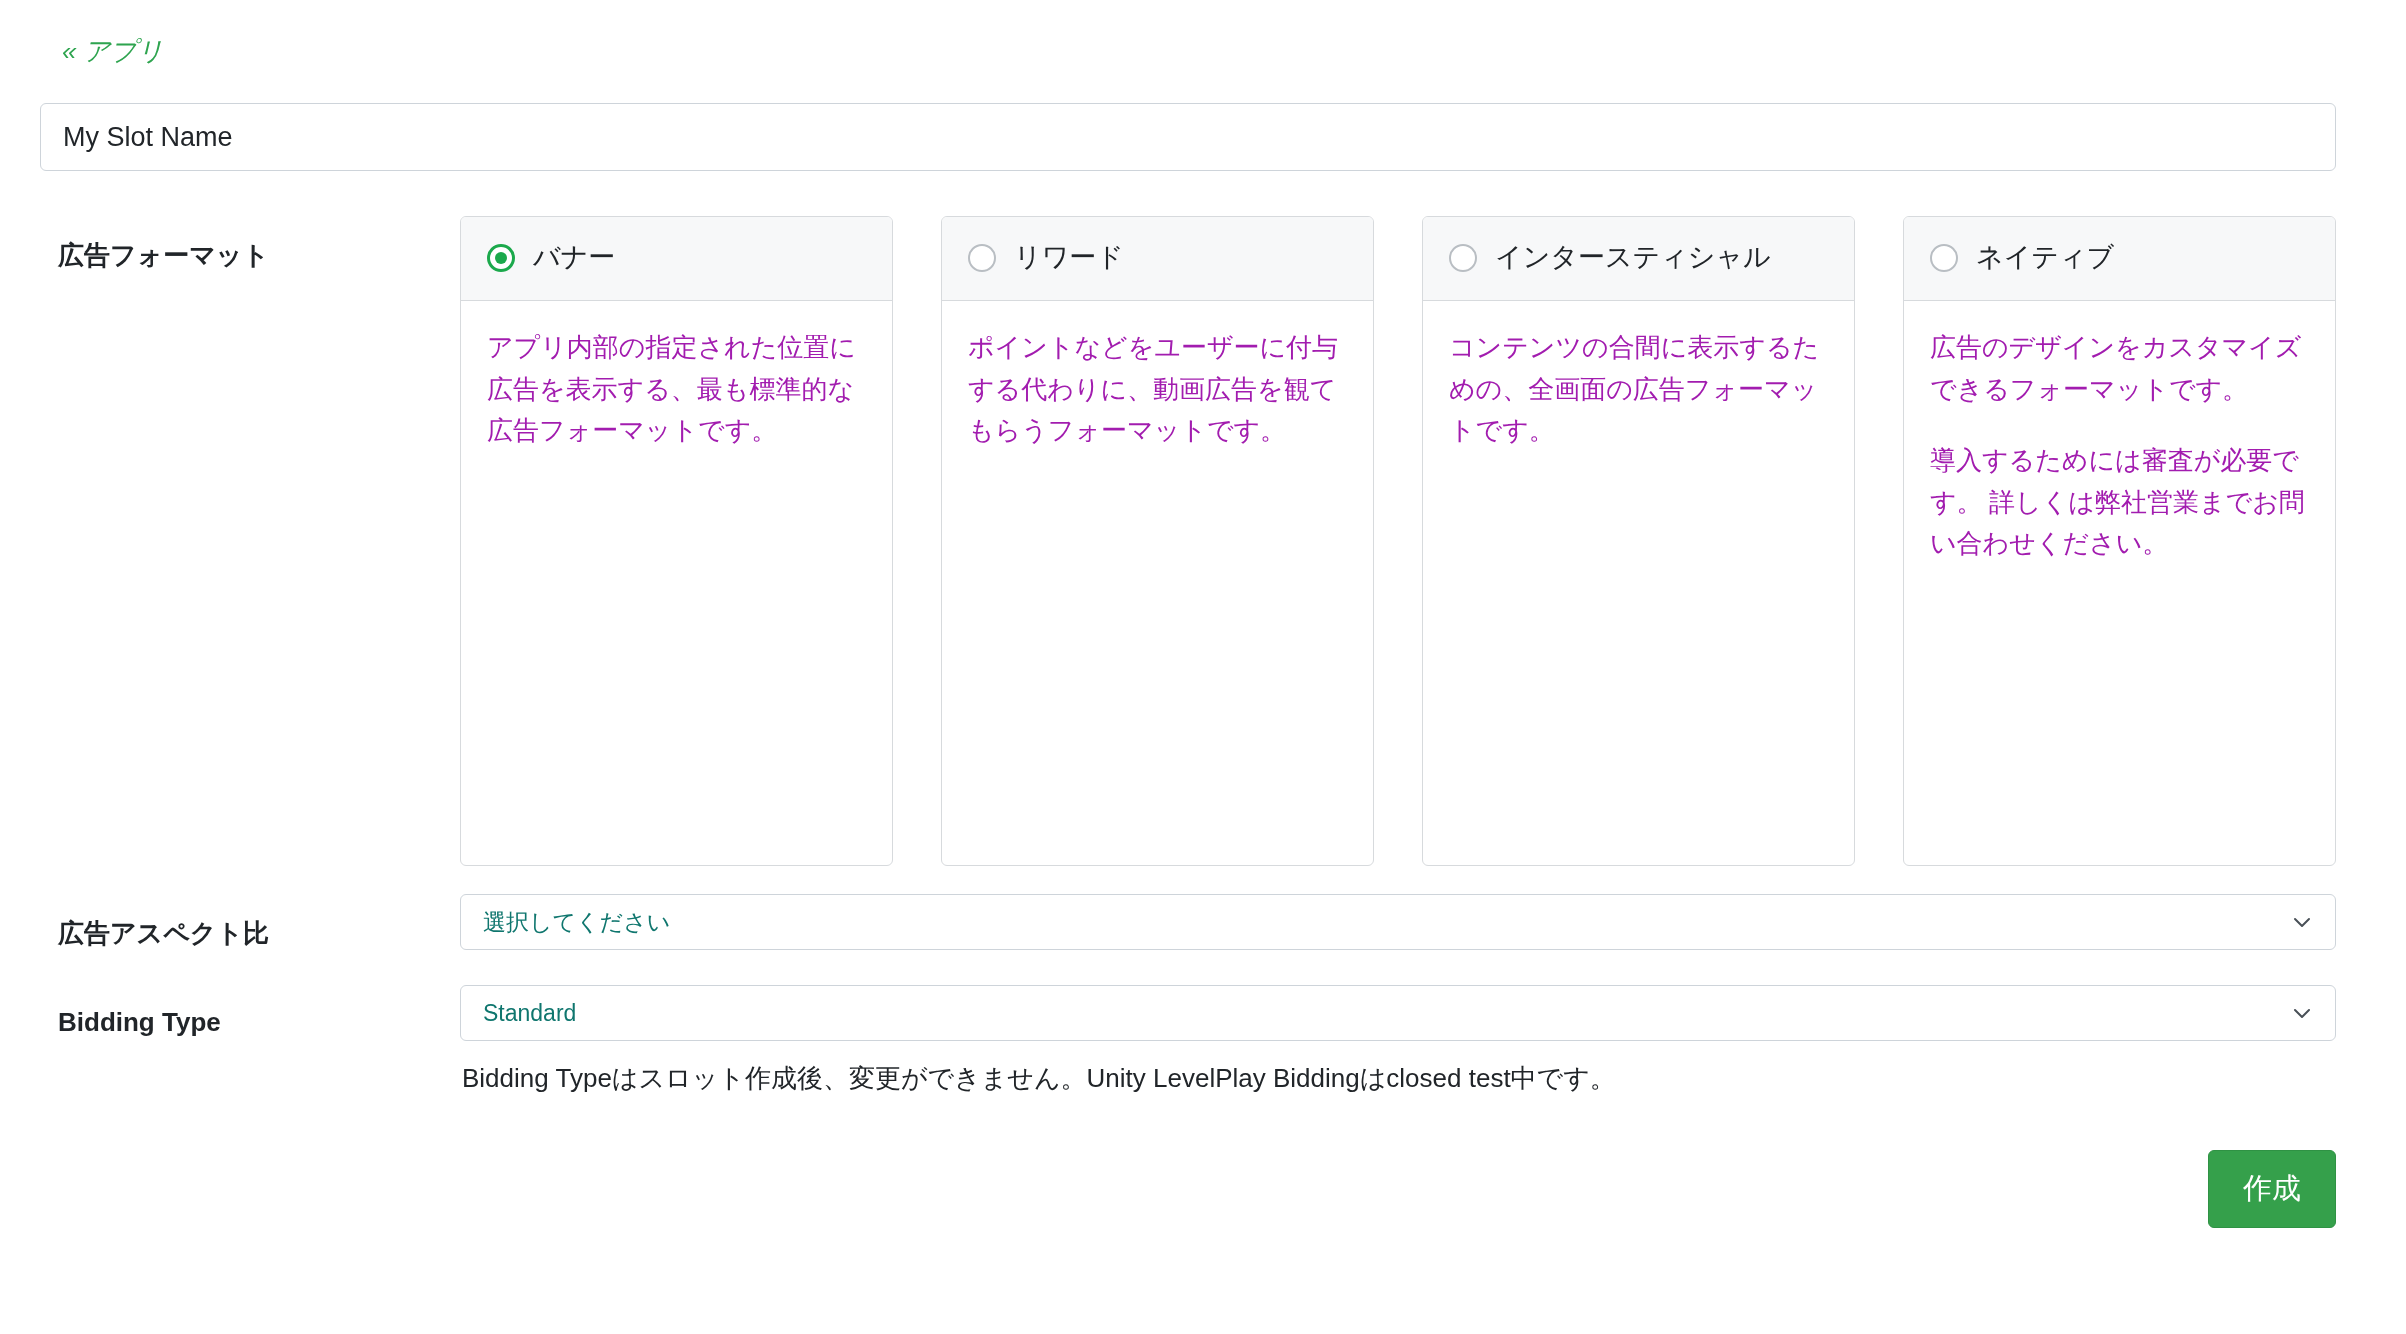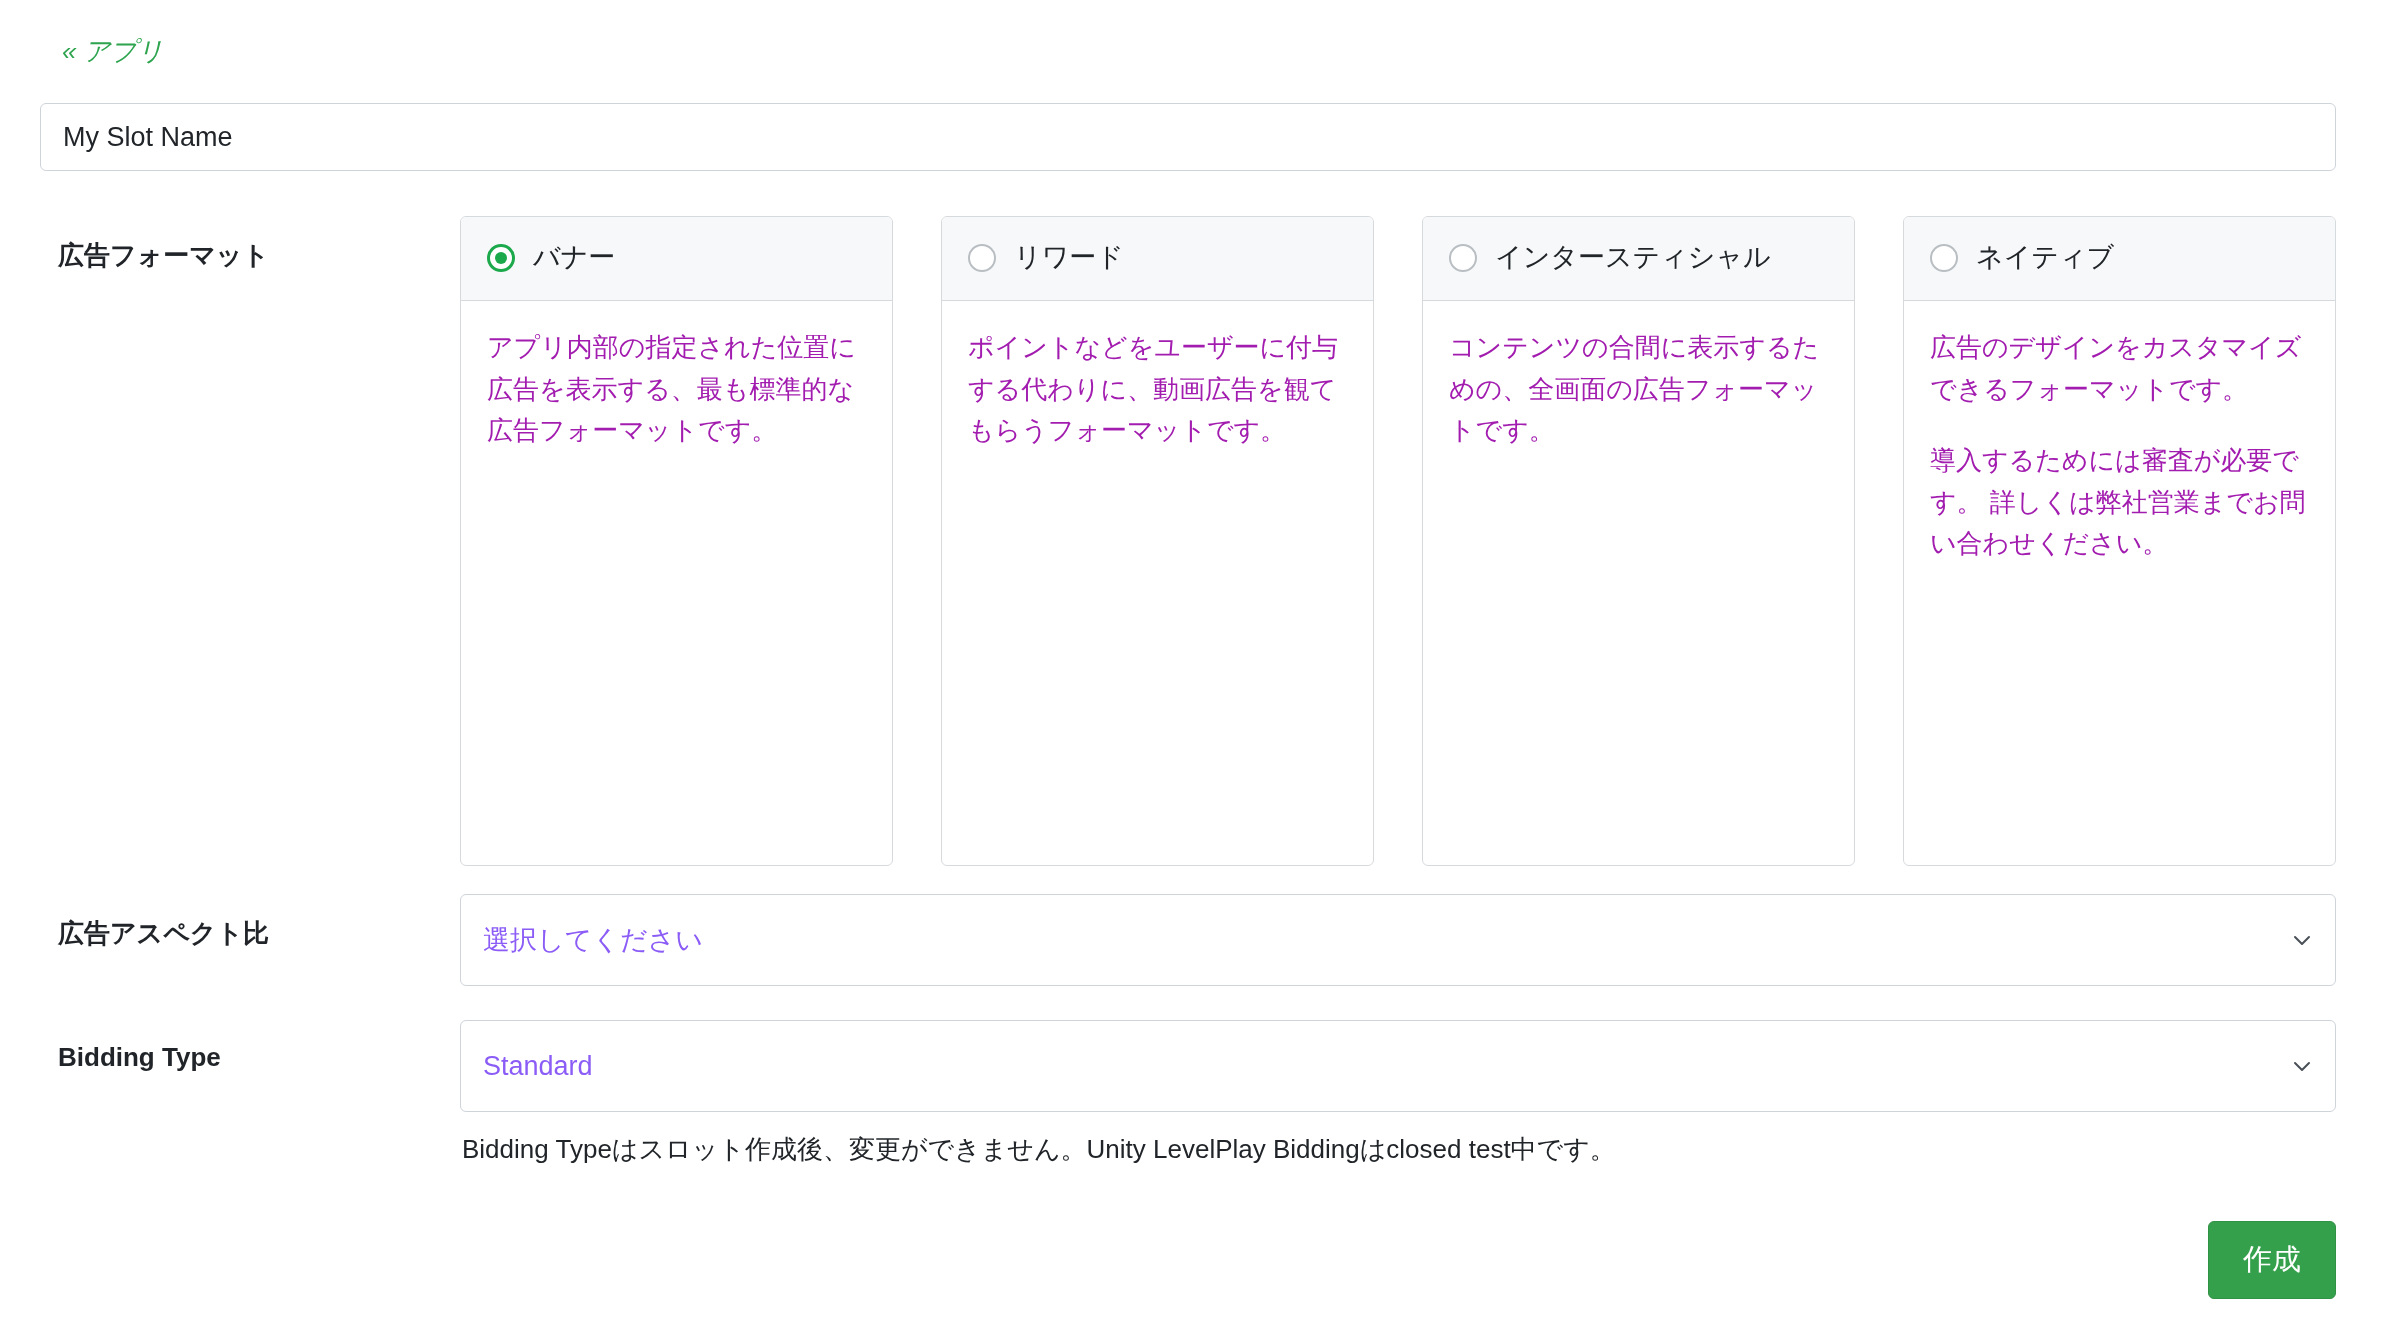--- a/index.html
+++ b/index.html
@@ -61,20 +61,21 @@
     background: #fff;
     outline: none;
   }
 
   .row-slotname { margin-bottom: 34px; }
 
   
   .format-cards {
     display: flex;
     gap: 48px;
+    font-family: Liberation Serif, serif;
   }
   .format-card {
     flex: 1 1 0;
     border: 1px solid #d7dadd;
     border-radius: 6px;
     background: #fff;
     overflow: hidden;
     min-height: 650px;
     display: flex;
     flex-direction: column;
@@ -131,27 +132,27 @@
 
   .row-format { margin-bottom: 28px; margin-top: 45px; }
 
   
   .select-wrap {
     position: relative;
     width: 100%;
   }
   .select-box {
     width: 100%;
-    height: 92px;
+    height: 56px;
     border: 1px solid #ced4da;
     border-radius: 6px;
     background: #fff;
     padding: 0 56px 0 22px;
-    font-size: 27px;
-    color: #8b5cf6;
+    font-size: 23px;
+    color: #0f766e;
     display: flex;
     align-items: center;
     cursor: pointer;
   }
   .select-caret {
     position: absolute;
     right: 22px;
     top: 50%;
     transform: translateY(-50%);
     pointer-events: none;

